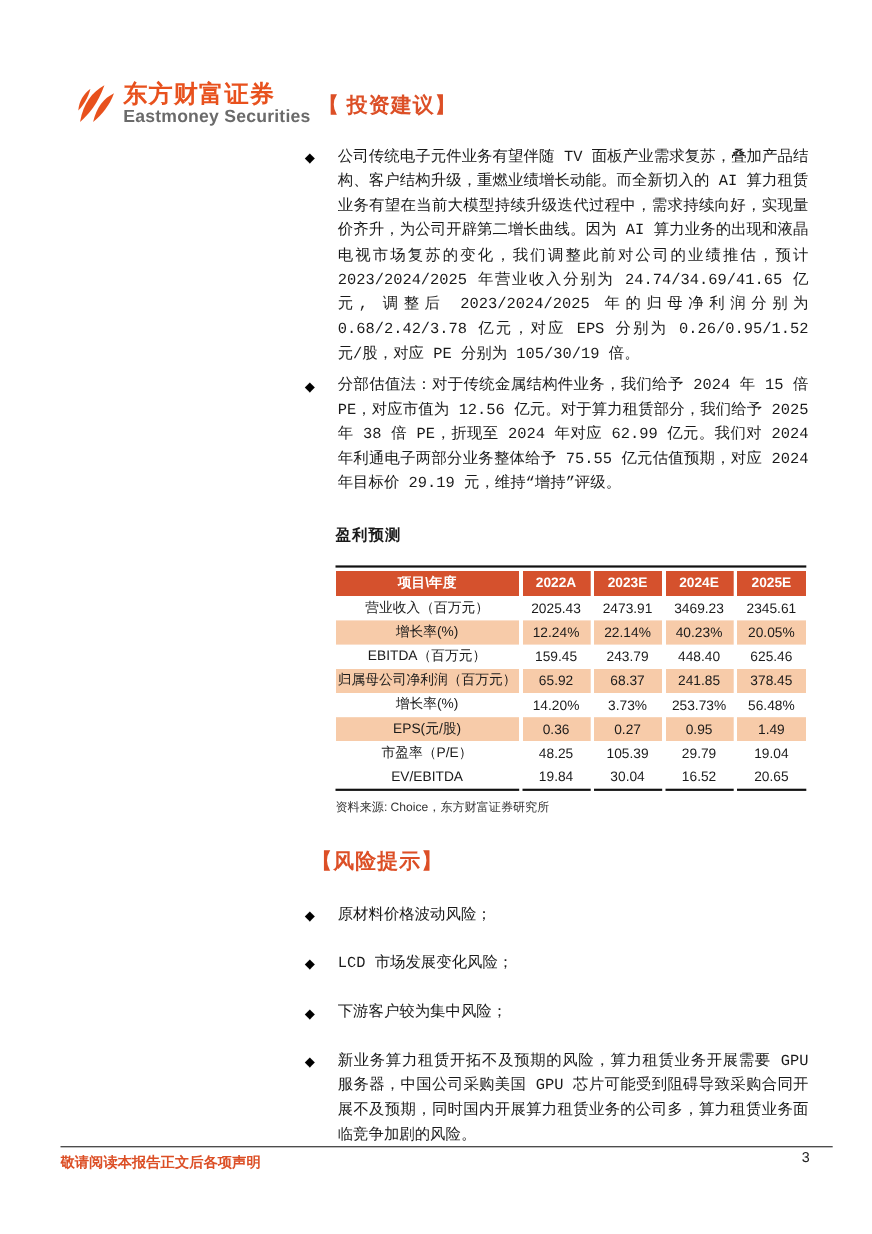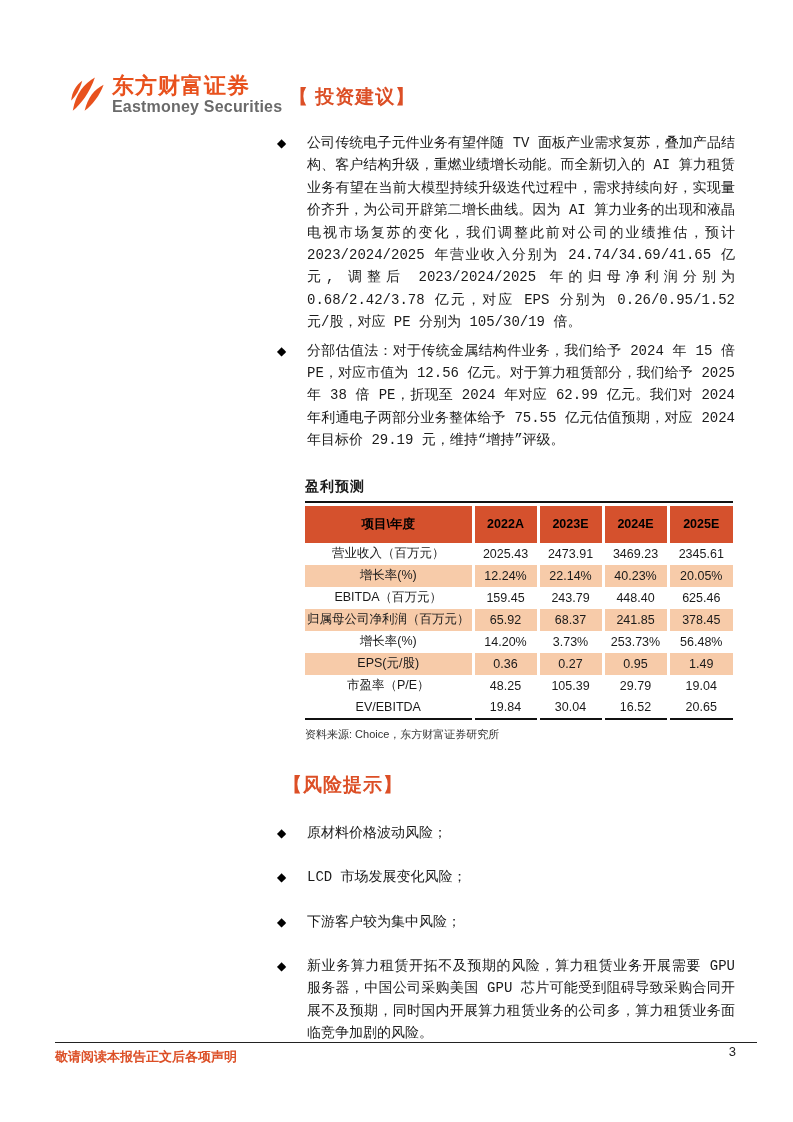--- a/index.html
+++ b/index.html
@@ -45,33 +45,33 @@
   .bullet .btext{
     flex:1;font-size:14px;line-height:22.4px;text-align:justify;
     font-family:Liberation Mono, monospace;
   }
   #risk-bullets{margin-top:24px;}
   #risk-bullets .bullet{margin-bottom:22px;}
 
   
   .forecast{margin:26px 0 0 28px;width:428px;}
   .table-title{
-    font-size:14px;font-weight:bold;padding-bottom:5px;
+    font-size:14px;font-weight:bold;padding-bottom:18px;
     border-bottom:2px solid #111;letter-spacing:1px;
   }
   table{border-collapse:collapse;width:428px;margin-top:3px;border-bottom:2px solid #111;table-layout:fixed;}
   col.c-label{width:168px;}
   col.c-val{width:65px;}
   th,td{
     text-align:center;font-size:12.5px;height:22px;padding:0 2px;
     border-right:3px solid #fff;overflow:hidden;white-space:nowrap;
   }
   th:last-child,td:last-child{border-right:none;}
   thead th{
-    background:var(--table-head);color:#000000;font-weight:bold;height:37px;margin-left:16px;
+    background:var(--table-head);color:#ffffff;font-weight:bold;height:23px;margin-left:16px;
   }
   tbody tr.alt td{background:var(--peach);}
   .source{margin-top:7px;font-size:11px;color:#333;}
 
   
   .footer-line{
     position:absolute;left:55px;top:1042px;width:702px;
     border-top:1.5px solid #222;
   }
   .disclaimer{

